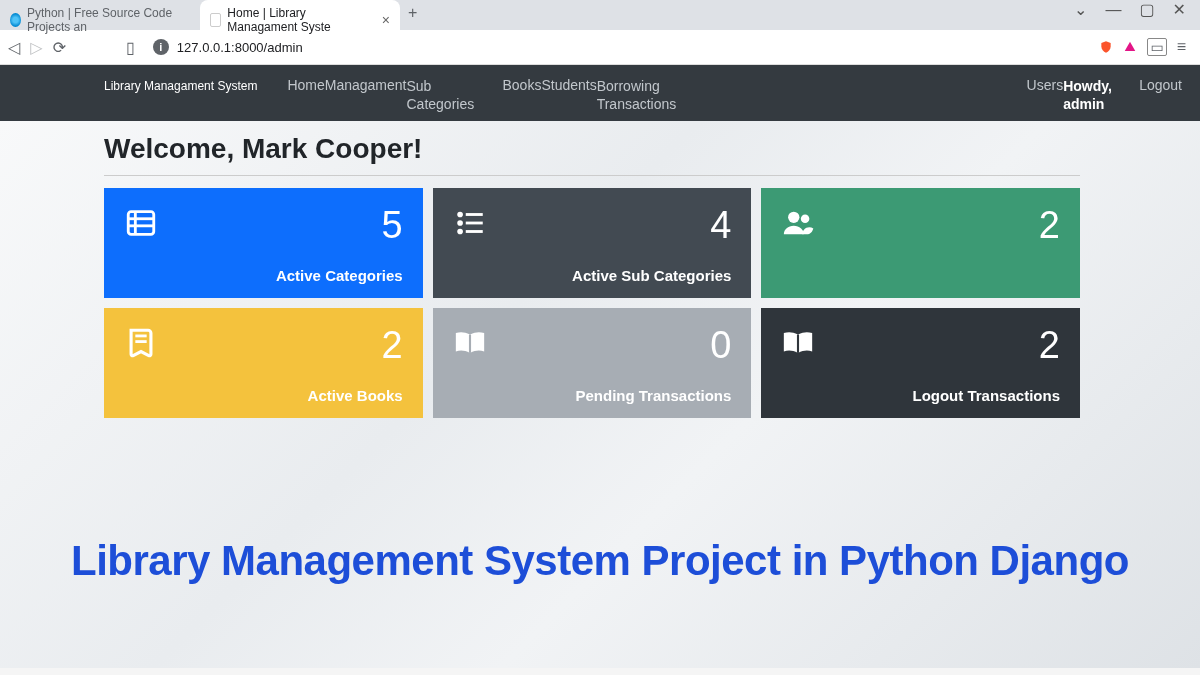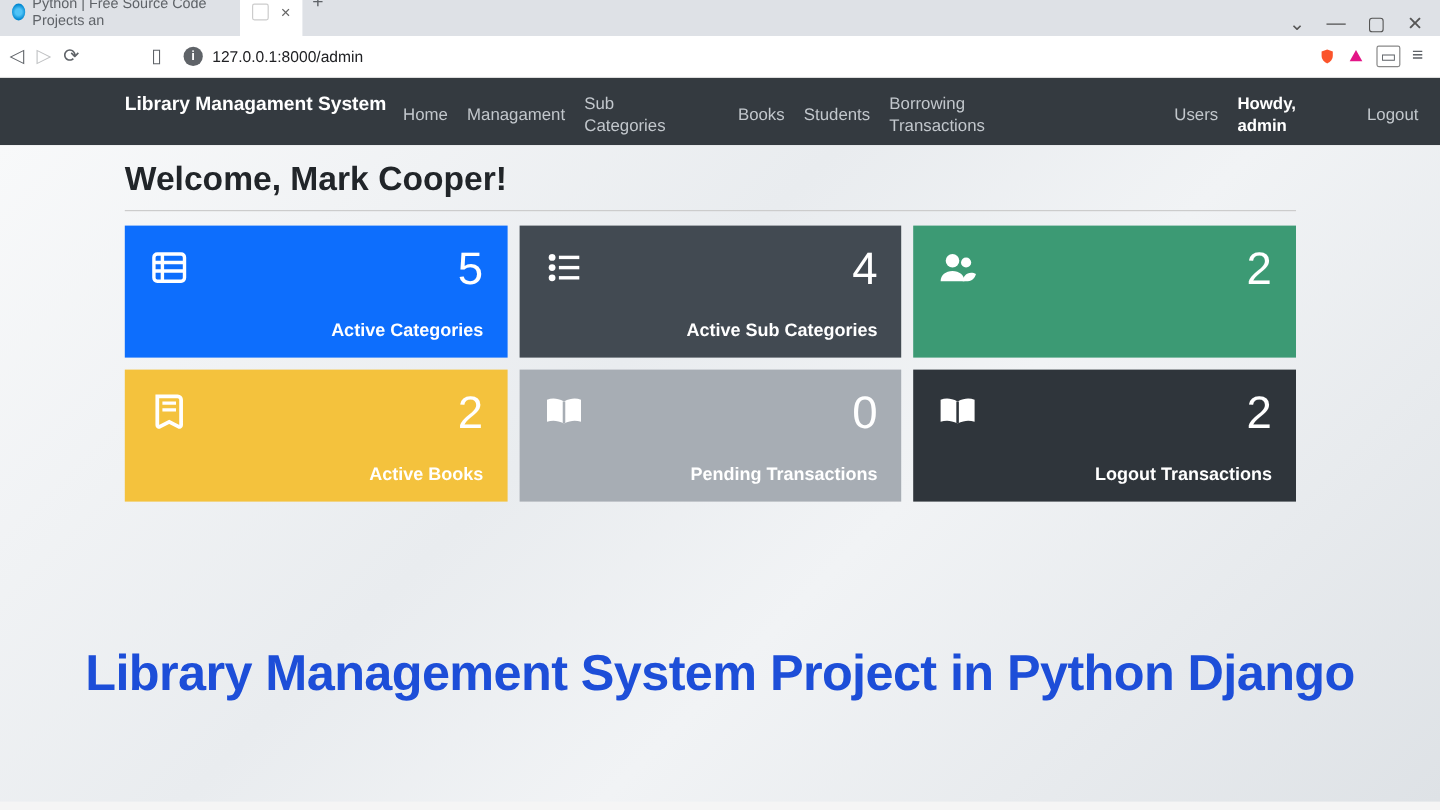--- a/index.html
+++ b/index.html
@@ -1,38 +1,38 @@
 <!DOCTYPE html>
 <html><head>
 <meta charset="utf-8">
 <style>
 * { margin: 0; padding: 0; box-sizing: border-box; font-family: Arial, sans-serif; }
 body { width: 1200px; height: 675px; background: #f5f5f5; overflow: hidden; position: relative; }
 
 
 .browser-chrome { width: 100%; background: #f1f1f1; border-bottom: 1px solid #ddd; }
-.titlebar { display: flex; align-items: flex-end; height: 30px; background: #dee1e6; }
+.titlebar { display: flex; align-items: flex-start; height: 30px; background: #dee1e6; }
 .tabs { display: flex; flex: 1; }
 .tab { display: flex; align-items: center; gap: 6px; padding: 6px 10px; font-size: 12px; color: #5f6368; max-width: 200px; }
 .tab.active { background: #fff; border-radius: 8px 8px 0 0; color: #202124; }
 .tab-close { margin-left: 4px; font-size: 14px; color: #666; cursor: pointer; }
 .newtab { padding: 4px 8px; color: #5f6368; font-size: 16px; cursor: pointer; }
 .win-controls { display: flex; align-items: center; gap: 18px; padding: 0 14px; color: #555; }
 .win-controls span { cursor: pointer; }
 
 .addressbar-row { display: flex; align-items: center; height: 34px; padding: 0 8px; gap: 10px; background: #fff; }
 .nav-btn { color: #5f6368; font-size: 16px; cursor: pointer; }
 .urlbar { flex: 1; display: flex; align-items: center; gap: 8px; padding: 4px 8px; font-size: 13px; color: #202124; }
 .info-icon { display: inline-flex; width: 16px; height: 16px; border-radius: 50%; background: #5f6368; color: #fff; align-items: center; justify-content: center; font-size: 11px; font-weight: bold; }
 .right-icons { display: flex; align-items: center; gap: 10px; color: #5f6368; padding-right: 6px; }
 
 
 .navbar { background: #343a40; color: #fff; display: flex; align-items: flex-start; padding: 12px 18px 8px 104px; gap: 14px; }
-.brand { font-weight: bold; font-size: 16px; white-space: nowrap; padding-top: 2px; }
-.navlinks { display: flex; gap: 16px; flex: 1; font-size: 14px; color: #c2c7cc; align-items: center; }
+.brand { font-weight: normal; font-size: 12px; margin-right: 16px; white-space: nowrap; padding-top: 2px; }
+.navlinks { display: flex; flex: 1; font-size: 14px; color: #c2c7cc; }
 .navlinks span { cursor: pointer; }
 .navlinks .subcat { width: 76px; line-height: 1.3; }
 .navlinks .bwtx { width: 86px; line-height: 1.3; }
 .navlinks .howdy { color: #fff; font-weight: bold; width: 56px; line-height: 1.3; }
 .spacer { flex: 1; }
 
 
 .content { padding: 12px 120px 0 104px; background: linear-gradient(135deg, #f8f9fa 0%, #e9ecef 40%, #f1f3f5 60%, #dee2e6 100%); position: relative; height: calc(675px - 64px - 64px); }
 .welcome { font-size: 28px; font-weight: bold; color: #212529; margin-bottom: 10px; }
 .hr { border: none; border-top: 1px solid #ccc; margin-bottom: 12px; }
@@ -65,20 +65,21 @@
 
 <div class="browser-chrome">
   <div class="titlebar">
     <div class="tabs">
       <div class="tab">
         <span class="favicon fav-blue"></span>
         <span>Python | Free Source Code Projects an</span>
       </div>
       <div class="tab active">
         <span class="favicon fav-app"></span>
+        <span>Home | Library Managament Syste</span>
         <span class="tab-close">×</span>
       </div>
       <span class="newtab">+</span>
     </div>
     <div class="win-controls">
       <span>⌄</span>
       <span>—</span>
       <span>▢</span>
       <span>✕</span>
     </div>

